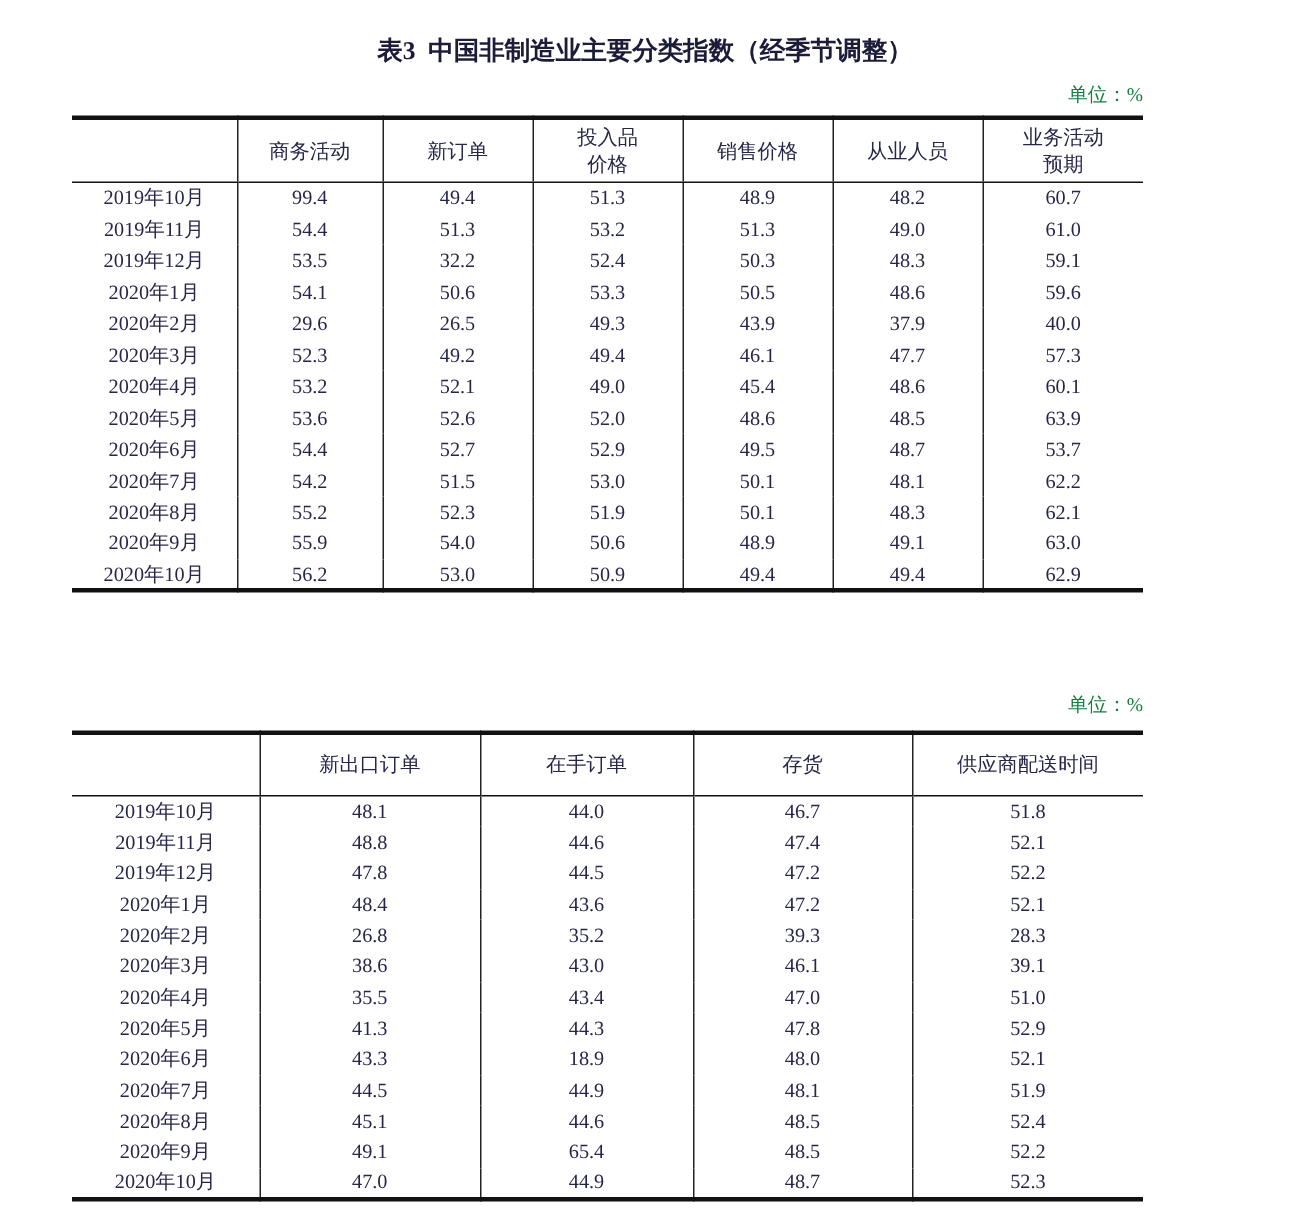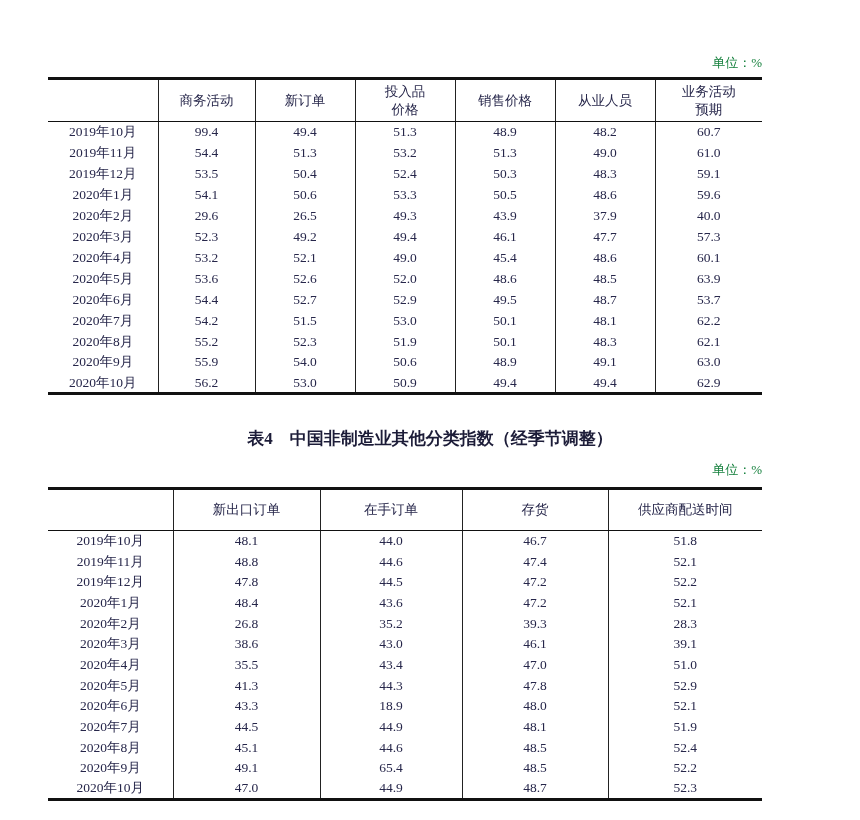--- a/index.html
+++ b/index.html
@@ -51,20 +51,21 @@
   table.t3 thead tr { height:43px; }
   table.t4 thead tr { height:42px; }
   table.t3 tbody tr { height:20.96px; }
   table.t4 tbody tr { height:20.7px; }
 </style>
 </head>
 <body>
 
 <div class="page">
 
+  <div class="tbl-title" style="top:22px;">表3  中国非制造业主要分类指数（经季节调整）</div>
 
   <div class="unit-label" style="top:54px;">单位：%</div>
 
   <table class="idx-table t3" style="top:77px;">
     <colgroup>
       <col style="width:110px">
         <col style="width:97px">
         <col style="width:100px">
       <col style="width:100px">
         <col style="width:100px">
@@ -99,21 +100,21 @@
           <td>54.4</td>
           <td>51.3</td>
           <td>53.2</td>
           <td>51.3</td>
           <td>49.0</td>
           <td>61.0</td>
         </tr>
         <tr>
           <th class="rowhead">2019年12月</th>
           <td>53.5</td>
-          <td>50.4</td>
+          <td>32.2</td>
           <td>52.4</td>
           <td>50.3</td>
           <td>48.3</td>
           <td>59.1</td>
         </tr>
         <tr>
           <th class="rowhead">2020年1月</th>
           <td>54.1</td>
           <td>50.6</td>
           <td>53.3</td>
@@ -198,21 +199,20 @@
           <td>56.2</td>
           <td>53.0</td>
           <td>50.9</td>
           <td>49.4</td>
           <td>49.4</td>
           <td>62.9</td>
         </tr>
       </tbody>
   </table>
 
-  <div class="tbl-title" style="top:427px;">表4    中国非制造业其他分类指数（经季节调整）</div>
 
   <div class="unit-label" style="top:461px;">单位：%</div>
 
   <table class="idx-table t4" style="top:487px;">
     <colgroup>
       <col style="width:125px">
         <col style="width:147px">
         <col style="width:142px">
       <col style="width:146px">
         <col style="width:154px">

